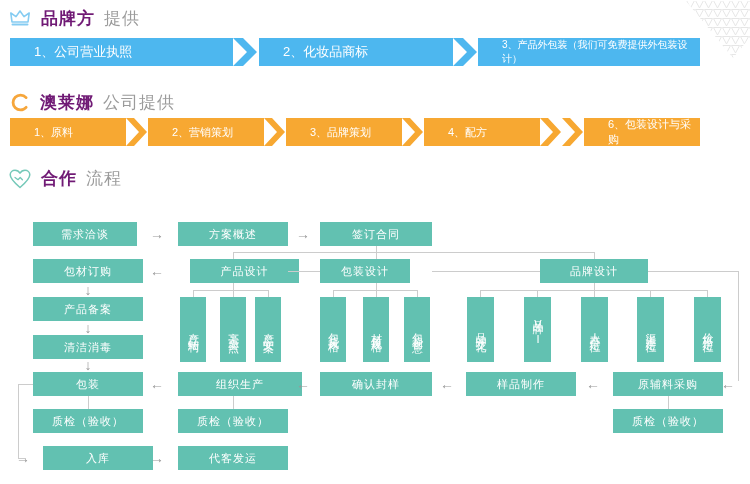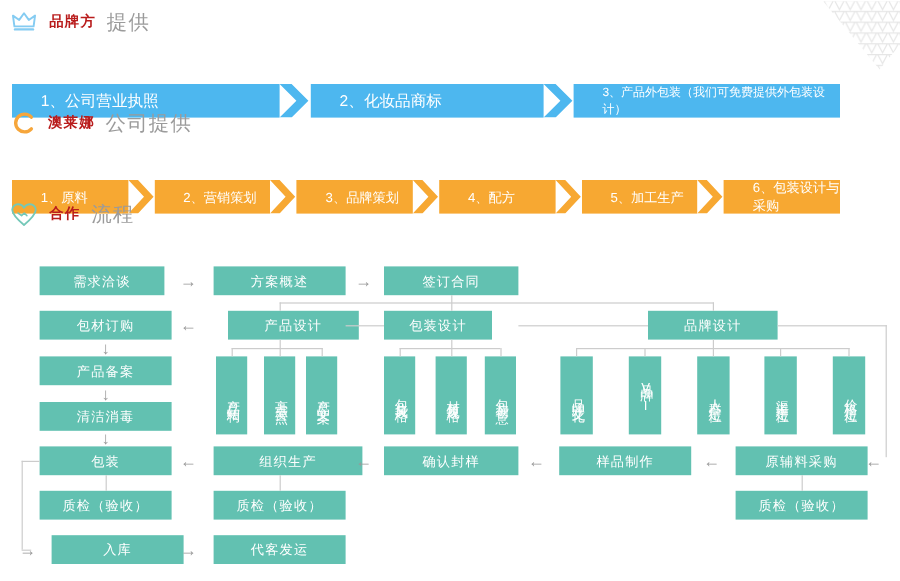--- a/index.html
+++ b/index.html
@@ -1,22 +1,22 @@
 <!DOCTYPE html>
 <html><head>
 <meta charset="utf-8">
 <style>
   html,body{margin:0;padding:0;}
   body{width:750px;height:484px;background:#ffffff;position:relative;overflow:hidden;
        font-family:"Liberation Sans","DejaVu Sans",sans-serif;}
   .sec-title{position:absolute;display:flex;align-items:center;gap:9px;}
   .sec-title .ic{display:flex;align-items:center;}
-  .t-bold{font-size:12px;font-weight:bold;color:#b91c1c;letter-spacing:1px;}
+  .t-bold{font-size:17px;font-weight:bold;color:#701a75;letter-spacing:1px;}
   .t-light{font-size:17px;color:#9b9b9b;letter-spacing:1px;}
-  .banner-row{position:absolute;left:10px;width:690px;height:28px;display:flex;align-items:stretch;margin-top:32px;}
+  .banner-row{position:absolute;left:10px;width:690px;height:28px;display:flex;align-items:stretch;}
   .seg{color:#ffffff;display:flex;align-items:center;padding-left:24px;box-sizing:border-box;}
   .seg.blue{background:#4db7ef;font-size:13px;}
   .seg.blue.small{font-size:10px;}
   .seg.orange{background:#f7a832;font-size:11px;flex:1;}
   .chev{flex:0 0 auto;}
   .fbox{position:absolute;background:#62c1b1;color:#ffffff;font-size:11px;letter-spacing:1px;
         height:24px;display:flex;align-items:center;justify-content:center;}
   .vbox{position:absolute;background:#62c1b1;color:#ffffff;font-size:11px;top:297px;height:65px;
         display:flex;align-items:center;justify-content:center;
         writing-mode:vertical-rl;text-orientation:upright;letter-spacing:3px;}
@@ -82,21 +82,20 @@
       <polygon points="0,0 8,0 21,14 8,28 0,28 13,14" fill="#f7a832"></polygon>
     </svg>
   <div class="seg orange">3、品牌策划</div>
   <svg class="chev" width="22" height="28" viewBox="0 0 22 28">
       <polygon points="0,0 8,0 21,14 8,28 0,28 13,14" fill="#f7a832"></polygon>
     </svg>
   <div class="seg orange">4、配方</div>
   <svg class="chev" width="22" height="28" viewBox="0 0 22 28">
       <polygon points="0,0 8,0 21,14 8,28 0,28 13,14" fill="#f7a832"></polygon>
     </svg>
-  <div class="seg orange">5、加工生产</div>
   <svg class="chev" width="22" height="28" viewBox="0 0 22 28">
       <polygon points="0,0 8,0 21,14 8,28 0,28 13,14" fill="#f7a832"></polygon>
     </svg>
   <div class="seg orange">6、包装设计与采购</div>
 </div>
 
 <div class="sec-title" style="left:8px;top:167px">
   <span class="ic">
     <svg width="24" height="22" viewBox="0 0 24 22">
       <path d="M12 19.5 C5.5 14 2.2 10.2 2.2 6.8 C2.2 4 4.6 2.2 7 2.2 C9 2.2 11 3.4 12 5.2 C13 3.4 15 2.2 17 2.2 C19.4 2.2 21.8 4 21.8 6.8 C21.8 10.2 18.5 14 12 19.5 Z" fill="none" stroke="#74c8b8" stroke-width="1.5" stroke-linejoin="round"></path>

